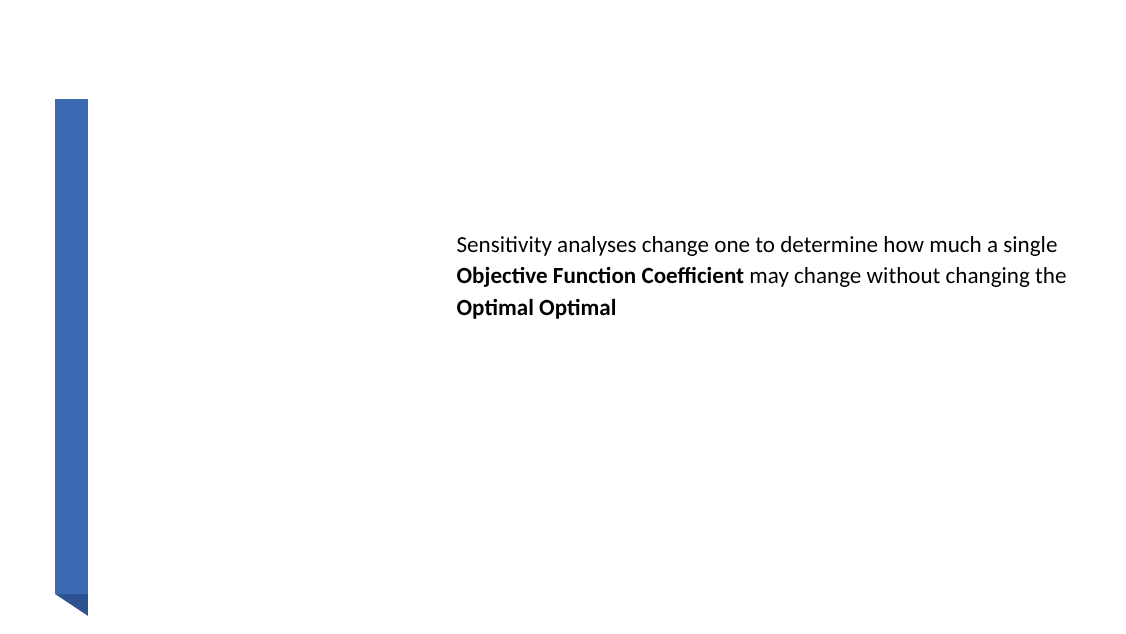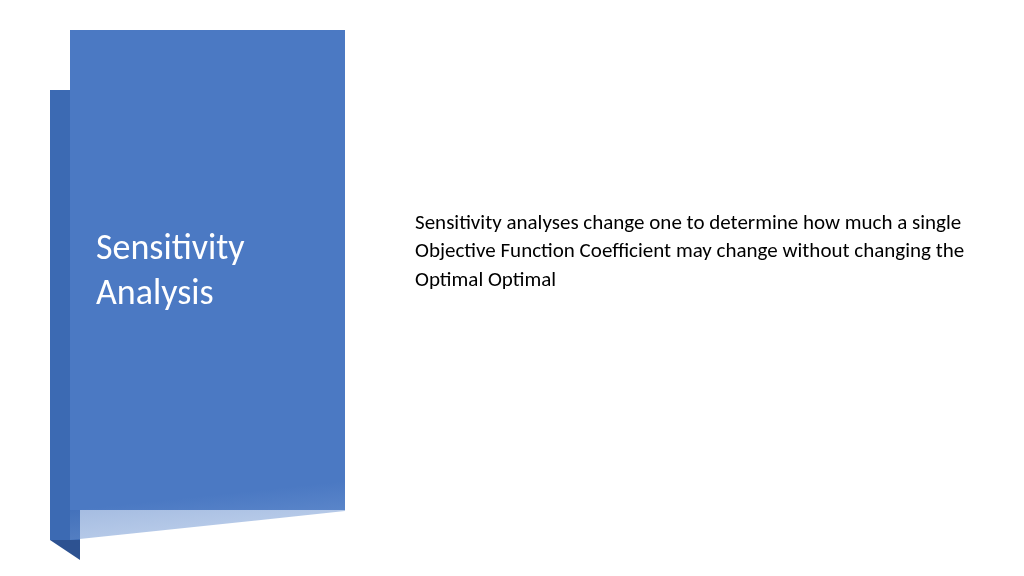--- a/index.html
+++ b/index.html
@@ -74,29 +74,26 @@
     .body-content {
       position: absolute;
       left: 415px;
       top: 208px;
       width: 555px;
       font-size: 21px;
       color: #000000;
       line-height: 1.35;
     }
     .bold {
-      font-weight: 400;
+      font-weight: 700;
       margin-top: 12px;
     }
   </style>
 </head>
 <body>
 
 <div class="side-panel-wrapper">
   <div class="back-flap"></div>
-  <div class="main-panel">
-    <div class="title-text">Sensitivity Analysis</div>
-  </div>
 </div>
 
 <div class="body-content">
   <span>Sensitivity analyses change one to determine how much a single </span><span class="bold">Objective Function Coefficient</span><span> may change without changing the </span><span class="bold">Optimal Optimal</span>
 </div>
 
 </body></html>

